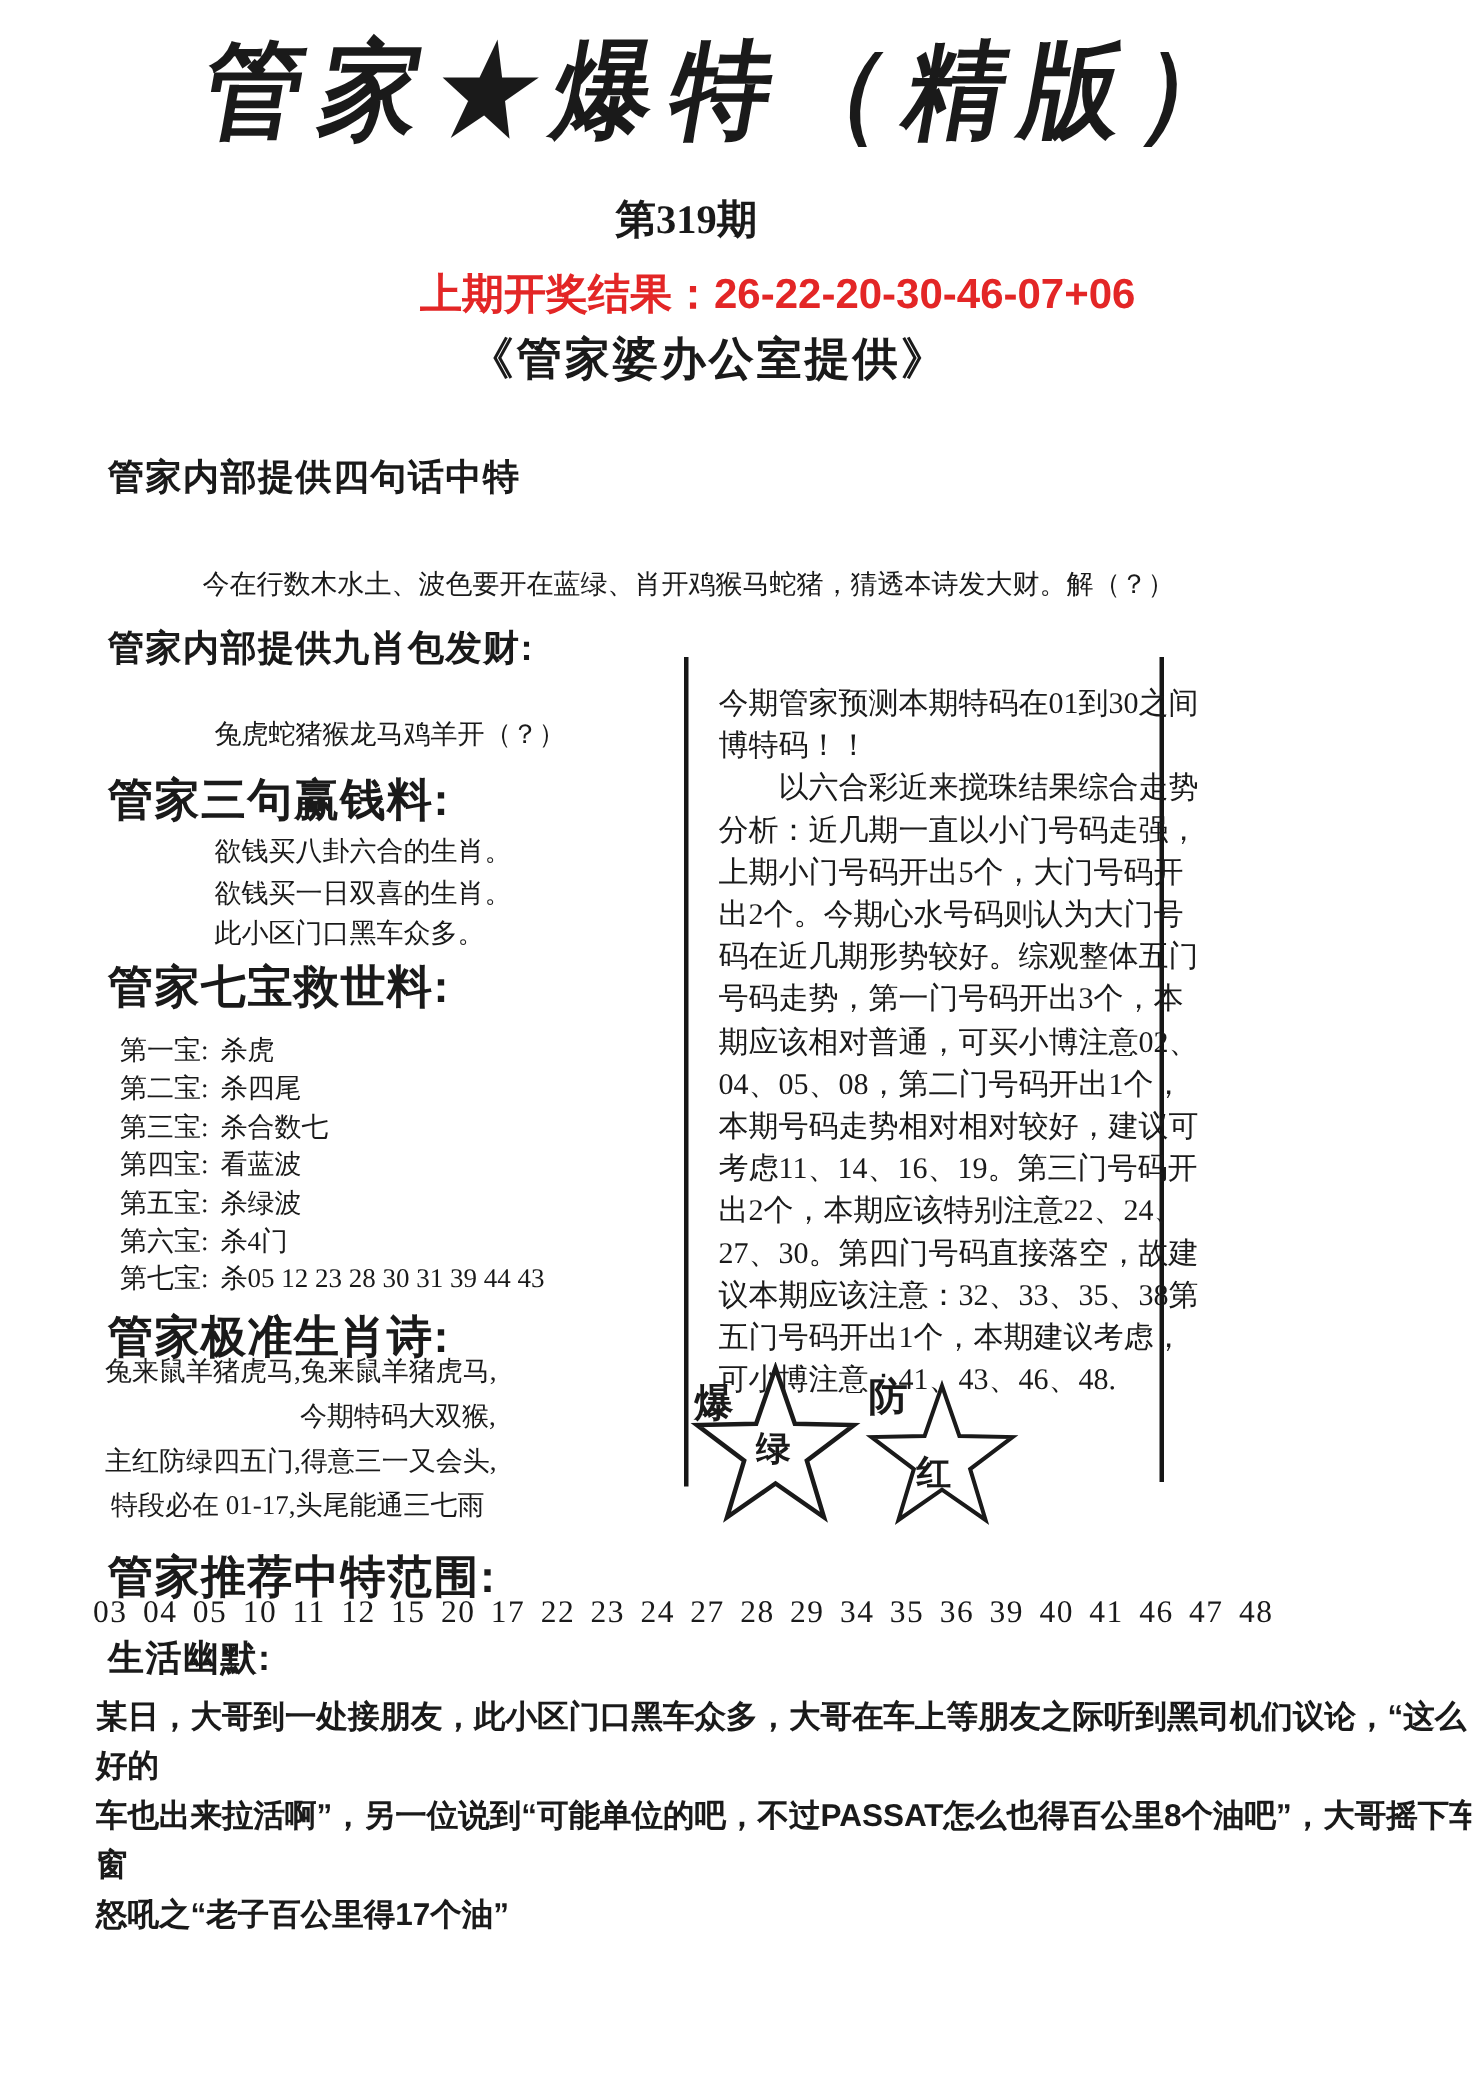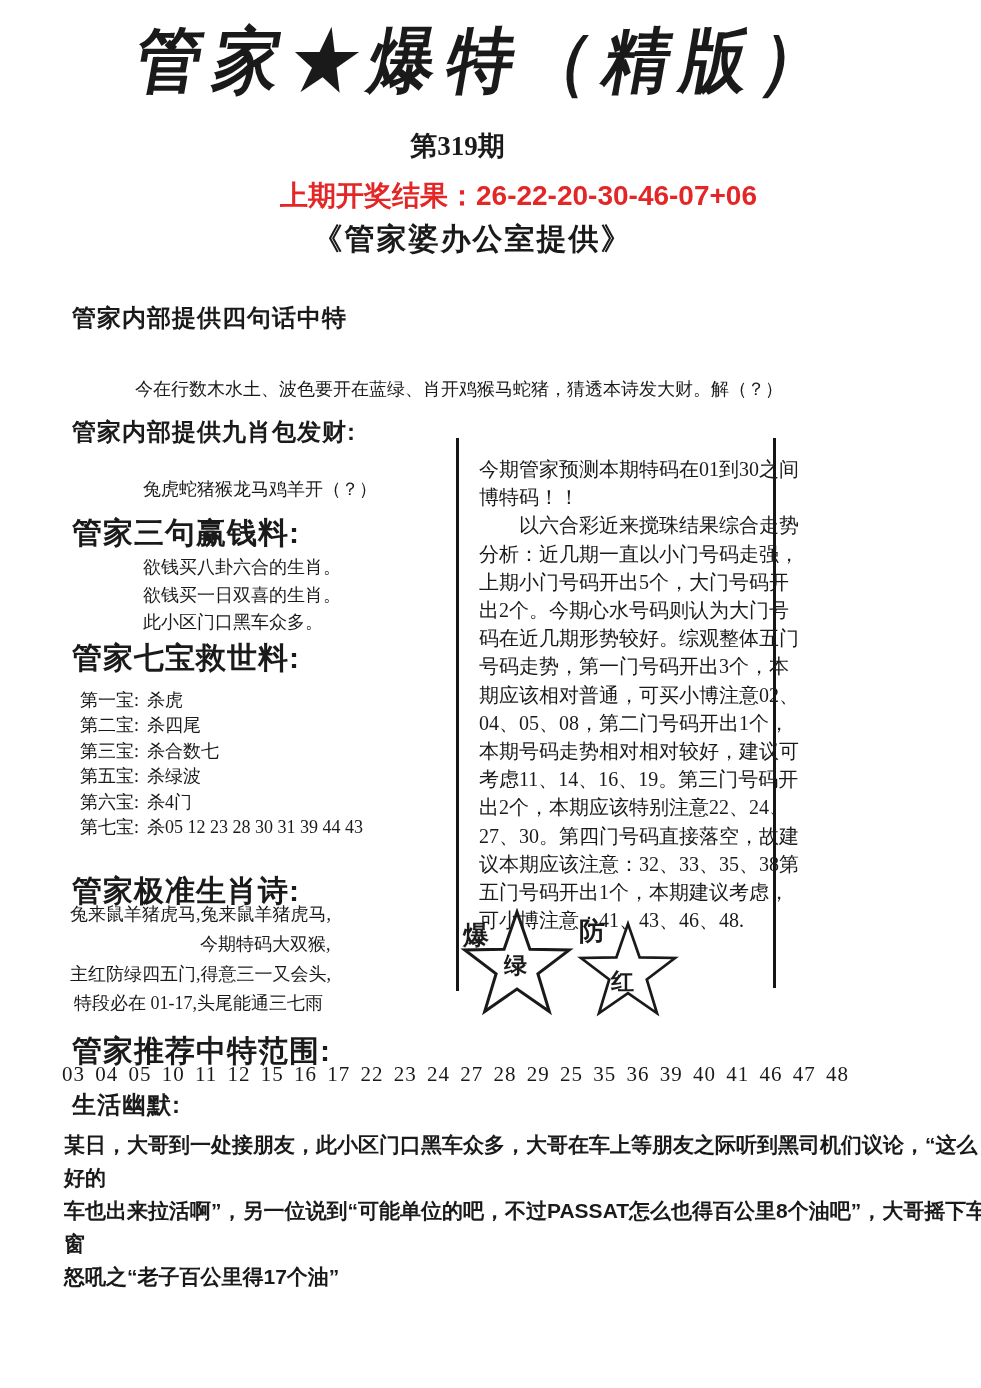--- a/index.html
+++ b/index.html
@@ -90,20 +90,21 @@
   <div class="abs h" style="left:72px;top:513px;">管家三句赢钱料:</div>
   <div class="abs body-text" style="left:143px;top:554px;">欲钱买八卦六合的生肖。
 欲钱买一日双喜的生肖。
 此小区门口黑车众多。</div>
 
   <div class="abs h" style="left:72px;top:638px;">管家七宝救世料:</div>
   <div class="abs" style="left:80px;top:688px;">
     <div class="treasure-row"><span class="treasure-label">第一宝:</span><span>杀虎</span></div>
     <div class="treasure-row"><span class="treasure-label">第二宝:</span><span>杀四尾</span></div>
     <div class="treasure-row"><span class="treasure-label">第三宝:</span><span>杀合数七</span></div>
+    <div class="treasure-row"><span class="treasure-label">第四宝:</span><span>看蓝波</span></div>
     <div class="treasure-row"><span class="treasure-label">第五宝:</span><span>杀绿波</span></div>
     <div class="treasure-row"><span class="treasure-label">第六宝:</span><span>杀4门</span></div>
     <div class="treasure-row"><span class="treasure-label">第七宝:</span><span>杀05 12 23 28 30 31 39 44 43</span></div>
   </div>
 
   <div class="abs vline" style="left:456px;top:438px;height:553px;"></div>
   <div class="abs vline" style="left:773px;top:438px;height:550px;"></div>
   <div id="pred-text" class="abs" style="left:479px;top:455px;">今期管家预测本期特码在01到30之间
 博特码！！
 　　以六合彩近来搅珠结果综合走势
@@ -135,20 +136,20 @@
     <span class="abs star-label" style="left:153px;top:60px;">红</span>
   </div>
 
   <div class="abs h" style="left:72px;top:871px;text-align:right;">管家极准生肖诗:</div>
   <div class="abs body-text" style="left:70px;top:901px;">兔来鼠羊猪虎马,兔来鼠羊猪虎马,</div>
   <div class="abs body-text" style="left:200px;top:931px;">今期特码大双猴,</div>
   <div class="abs body-text" style="left:70px;top:961px;">主红防绿四五门,得意三一又会头,</div>
   <div class="abs body-text" style="left:74px;top:990px;">特段必在 01-17,头尾能通三七雨</div>
 
   <div class="abs h" style="left:72px;top:1031px;">管家推荐中特范围:</div>
-  <div id="numbers-row" class="abs" style="left:62px;top:1062px;">03 04 05 10 11 12 15 16 17 22 23 24 27 28 29 25 35 36 39 40 41 46 47 48</div>
+  <div id="numbers-row" class="abs" style="left:62px;top:1062px;">03 04 05 10 11 12 15 20 17 22 23 24 27 28 29 34 35 36 39 40 41 46 47 48</div>
 
   <div class="abs h" style="left:72px;top:1089px;font-size:24px;">生活幽默:</div>
   <div id="joke-text" class="abs" style="left:64px;top:1128px;">某日，大哥到一处接朋友，此小区门口黑车众多，大哥在车上等朋友之际听到黑司机们议论，“这么好的
 车也出来拉活啊”，另一位说到“可能单位的吧，不过PASSAT怎么也得百公里8个油吧”，大哥摇下车窗
 怒吼之“老子百公里得17个油”</div>
 
 </div>
 
 </body></html>

